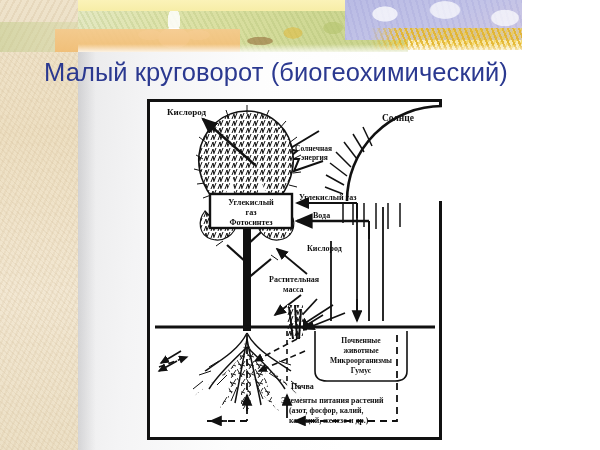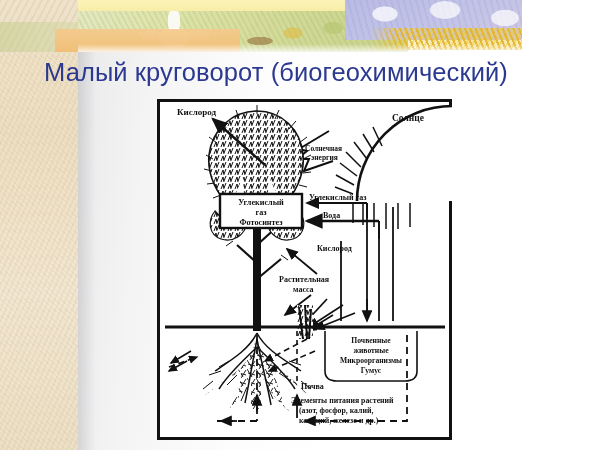--- a/index.html
+++ b/index.html
@@ -87,21 +87,21 @@
   }
 
   
   .title{
     position:absolute;left:44px;top:58px;width:560px;
     font-size:25.5px;letter-spacing:.1px;color:#2b3990;
     font-family:"Liberation Sans", sans-serif;white-space:nowrap;
   }
 
   
-  #diagram{position:absolute;left:157px;top:99px;width:295px;height:341px;}
+  #diagram{position:absolute;left:147px;top:99px;width:295px;height:341px;}
   #diagram svg{display:block;}
   .dg-label{font-family:"Liberation Serif", serif;font-weight:bold;fill:#111;}
 </style>
 </head>
 <body>
 
 <div id="slide">
 
   <div class="bg-left-texture"></div>
   <div class="bg-white-sheet"></div>

